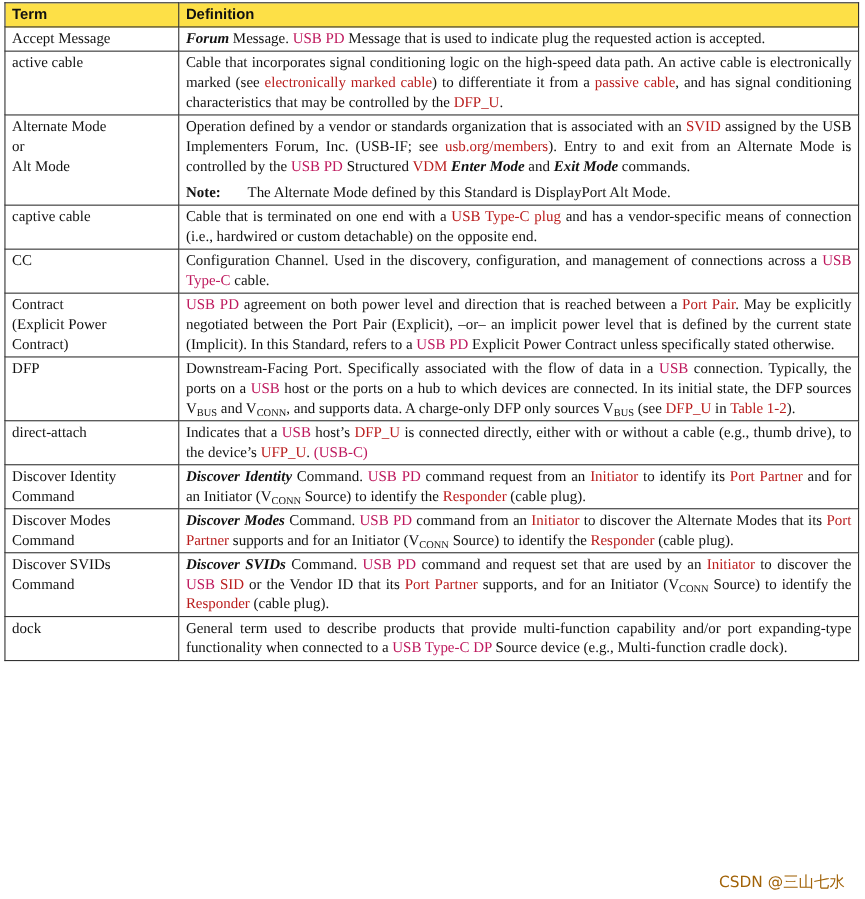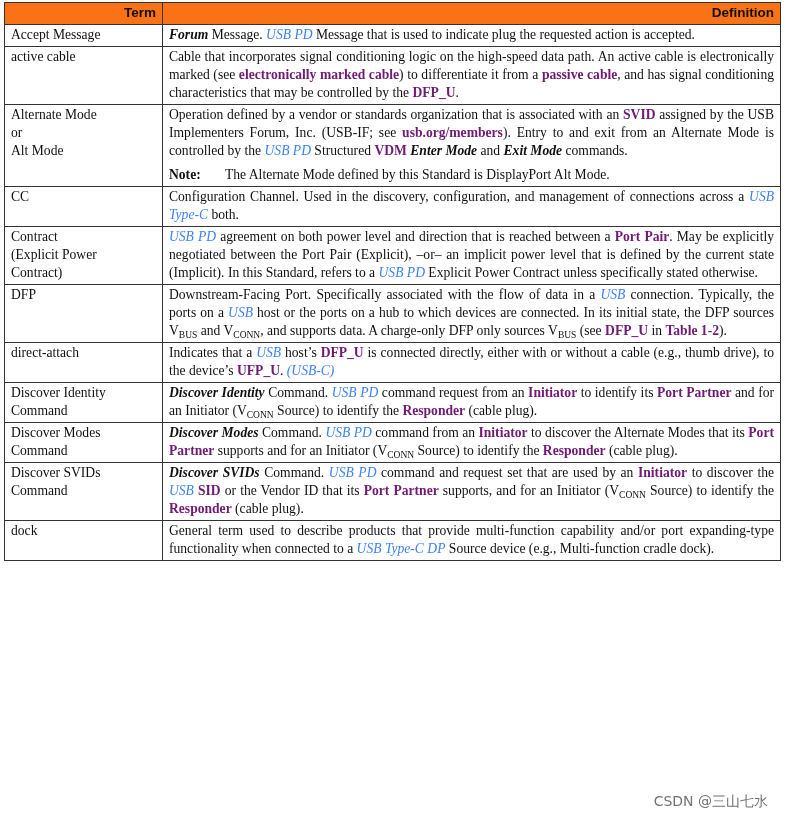--- a/index.html
+++ b/index.html
@@ -2,34 +2,34 @@
 <html><head>
 <meta charset="utf-8">
 <style>
   html, body { margin: 0; padding: 0; background: #ffffff; }
   body { width: 786px; height: 817px; position: relative; overflow: hidden;
          font-family: "Liberation Serif", serif; font-size: 13.6px; color: #111; }
   table.glossary { position: absolute; left: 4px; top: 2px; width: 776px;
                    border-collapse: collapse; table-layout: fixed; }
   table.glossary th, table.glossary td { border: 1px solid #333; vertical-align: top;
                    padding: 1px 6px 2px 6px; line-height: 18px; }
-  table.glossary th { background: #f97316; font-family: "Liberation Sans", sans-serif;
-                   font-weight: bold; font-size: 13.5px; text-align: right; height: 18px; }
+  table.glossary th { background: #fde047; font-family: "Liberation Sans", sans-serif;
+                   font-weight: bold; font-size: 13.5px; text-align: left; height: 18px; }
   col.c-term { width: 158px; }
   col.c-def { width: 618px; }
   td.term { white-space: pre-line; }
   td.def { text-align: justify; }
-  .lk { color: #701a75; font-weight: bold; }
-  .lki { color: #3b82f6; font-style: italic; }
+  .lk { color: #b91c1c; }
+  .lki { color: #be185d; }
   .b { font-weight: bold; font-style: italic; }
   .note { display: block; margin-top: 6px; }
   .note .nl { display: inline-block; width: 56px; font-weight: bold; }
   sub { font-size: 9.5px; vertical-align: -3px; line-height: 0; }
   .watermark { position: absolute; right: 18px; bottom: 6px; font-family: "DejaVu Sans", sans-serif;
-               font-size: 14px; color: #737373; }
+               font-size: 14px; color: #a16207; }
 </style>
 </head>
 <body>
 
 <table class="glossary">
   <colgroup>
       <col class="c-term">
       <col class="c-def">
     </colgroup>
   <thead>
@@ -47,22 +47,26 @@
         <td class="term">active cable</td>
         <td class="def"><span>Cable that incorporates signal conditioning logic on the high-speed data path. An active cable is electronically marked (see </span><span class="lk">electronically marked cable</span><span>) to differentiate it from a </span><span class="lk">passive cable</span><span>, and has signal conditioning characteristics that may be controlled by the </span><span class="lk">DFP_U</span><span>.</span></td>
       </tr>
       <tr>
         <td class="term">Alternate Mode
 or
 Alt Mode</td>
         <td class="def"><span>Operation defined by a vendor or standards organization that is associated with an </span><span class="lk">SVID</span><span> assigned by the USB Implementers Forum, Inc. (USB-IF; see </span><span class="lk">usb.org/members</span><span>). Entry to and exit from an Alternate Mode is controlled by the </span><span class="lki">USB PD</span><span> Structured </span><span class="lk">VDM</span><span> </span><span class="b">Enter Mode</span><span> and </span><span class="b">Exit Mode</span><span> commands.</span><span class="note"><span class="nl">Note:</span><span>The Alternate Mode defined by this Standard is DisplayPort Alt Mode.</span></span></td>
       </tr>
       <tr>
+        <td class="term">captive cable</td>
+        <td class="def"><span>Cable that is terminated on one end with a </span><span class="lk">USB Type-C plug</span><span> and has a vendor-specific means of connection (i.e., hardwired or custom detachable) on the opposite end.</span></td>
+      </tr>
+      <tr>
         <td class="term">CC</td>
-        <td class="def"><span>Configuration Channel. Used in the discovery, configuration, and management of connections across a </span><span class="lki">USB Type-C</span><span> both.</span></td>
+        <td class="def"><span>Configuration Channel. Used in the discovery, configuration, and management of connections across a </span><span class="lki">USB Type-C</span><span> cable.</span></td>
       </tr>
       <tr>
         <td class="term">Contract
 (Explicit Power
 Contract)</td>
         <td class="def"><span class="lki">USB PD</span><span> agreement on both power level and direction that is reached between a </span><span class="lk">Port Pair</span><span>. May be explicitly negotiated between the Port Pair (Explicit), –or– an implicit power level that is defined by the current state (Implicit). In this Standard, refers to a </span><span class="lki">USB PD</span><span> Explicit Power Contract unless specifically stated otherwise.</span></td>
       </tr>
       <tr>
         <td class="term">DFP</td>
         <td class="def"><span>Downstream-Facing Port. Specifically associated with the flow of data in a </span><span class="lki">USB</span><span> connection. Typically, the ports on a </span><span class="lki">USB</span><span> host or the ports on a hub to which devices are connected. In its initial state, the DFP sources V</span><sub>BUS</sub><span> and V</span><sub>CONN</sub><span>, and supports data. A charge-only DFP only sources V</span><sub>BUS</sub><span> (see </span><span class="lk">DFP_U</span><span> in </span><span class="lk">Table 1-2</span><span>).</span></td>

